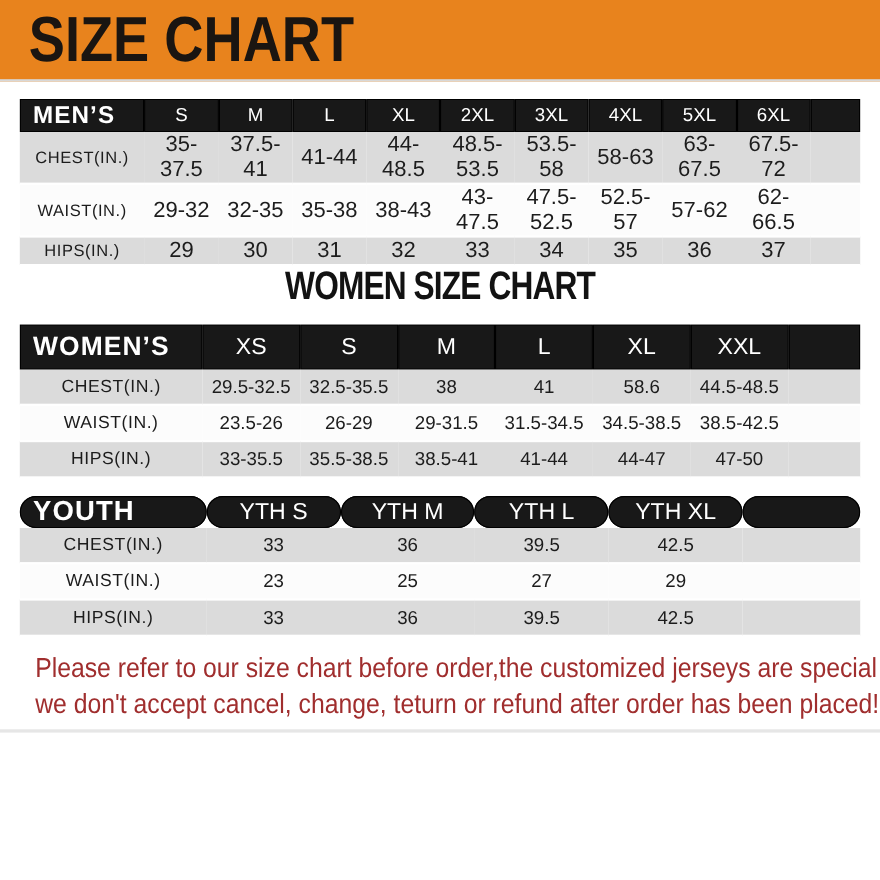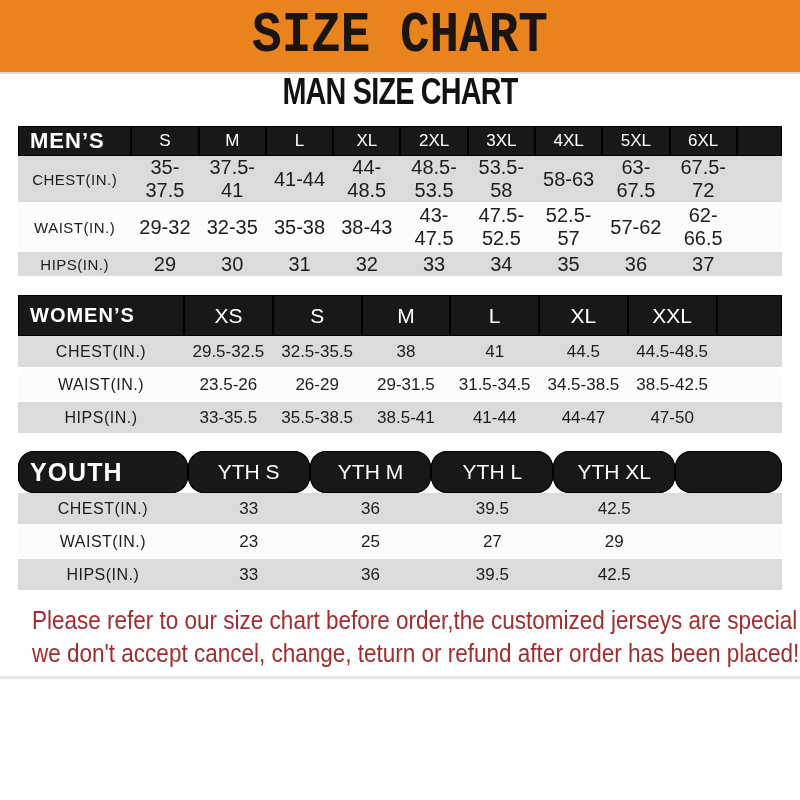--- a/index.html
+++ b/index.html
@@ -19,23 +19,22 @@
     font-family:"Liberation Sans","DejaVu Sans",sans-serif;
     color:var(--body-text);
   }
   .page{width:800px;height:800px;display:flex;flex-direction:column;box-sizing:border-box;}
 
   
   .banner{
     height:74px;flex:0 0 74px;
     background:var(--banner-bg);
     border-bottom:2px solid #D8D8D8;
-    display:flex;align-items:center;justify-content:center;
+    display:flex;align-items:center;justify-content:flex-start;
     box-sizing:border-box;
-    font-family:Liberation Mono, monospace;
   }
   .banner h1{
     margin:0;font-size:58px;line-height:1;font-weight:900;
     color:var(--banner-text);
     transform:scaleX(0.85);transform-origin:center;
     letter-spacing:0px;white-space:nowrap;
   }
 
   
   h2.section-title{
@@ -76,30 +75,30 @@
   .t0 th.label-head{font-size:22px;}
   .t0 tbody td{height:24px;font-size:20px;}
   .t0 tbody td.row-label{font-size:15px;}
   .t0 th.label-head{width:13.5%;}
   .t0 th.size-head{width:8.95%;}
   .t0 th.filler{width:6%;}
 
   
   .t1{margin-top:17px;}
   .t1 thead th{height:41px;font-size:21px;}
-  .t1 th.label-head{font-size:20px;}
+  .t1 th.label-head{font-size:24px;}
   .t1 tbody td{height:31px;font-size:17px;}
   .t1 tbody td.row-label{font-size:16px;}
   .t1 th.label-head{width:20.5%;}
   .t1 th.size-head{width:11.8%;}
   .t1 th.filler{width:8.7%;}
 
   
   .t2{margin-top:16px;}
-  .t2 thead th{height:42px;font-size:21px;border-radius:16px;}
+  .t2 thead th{height:29px;font-size:21px;border-radius:16px;}
   .t2 th.label-head{font-size:25px;}
   .t2 tbody td{height:31px;font-size:17px;}
   .t2 tbody td.row-label{font-size:16px;}
   .t2 th.label-head{width:21%;}
   .t2 th.size-head{width:16.2%;}
   .t2 th.filler{width:14.2%;}
 
   
   .footer{
     margin-top:12px;padding-left:32px;padding-right:10px;
@@ -113,23 +112,20 @@
 </style>
 </head>
 <body>
 
 <div class="page">
 
   <header class="banner">
     <h1>SIZE CHART</h1>
   </header>
 
-  <h2 class="section-title title-man">
-    <span>MAN SIZE CHART</span>
-  </h2>
   <div class="table-wrap">
     <table class="size-table t0">
         <thead>
           <tr>
             <th class="label-head">MEN’S</th>
             <th class="size-head">S</th>
             <th class="size-head">M</th>
             <th class="size-head">L</th>
             <th class="size-head">XL</th>
             <th class="size-head">2XL</th>
@@ -177,20 +173,23 @@
             <td>34</td>
             <td>35</td>
             <td>36</td>
             <td>37</td>
             <td></td>
           </tr>
         </tbody>
       </table>
   </div>
 
+  <h2 class="section-title title-women">
+    <span>WOMEN SIZE CHART</span>
+  </h2>
   <div class="table-wrap">
     <table class="size-table t1">
         <thead>
           <tr>
             <th class="label-head">WOMEN’S</th>
             <th class="size-head">XS</th>
             <th class="size-head">S</th>
             <th class="size-head">M</th>
             <th class="size-head">L</th>
             <th class="size-head">XL</th>
@@ -198,21 +197,21 @@
             <th class="filler"></th>
           </tr>
         </thead>
         <tbody>
           <tr>
             <td class="row-label">CHEST(IN.)</td>
             <td>29.5-32.5</td>
             <td>32.5-35.5</td>
             <td>38</td>
             <td>41</td>
-            <td>44.5</td>
+            <td>58.6</td>
             <td>44.5-48.5</td>
             <td></td>
           </tr>
           <tr>
             <td class="row-label">WAIST(IN.)</td>
             <td>23.5-26</td>
             <td>26-29</td>
             <td>29-31.5</td>
             <td>31.5-34.5</td>
             <td>34.5-38.5</td>

